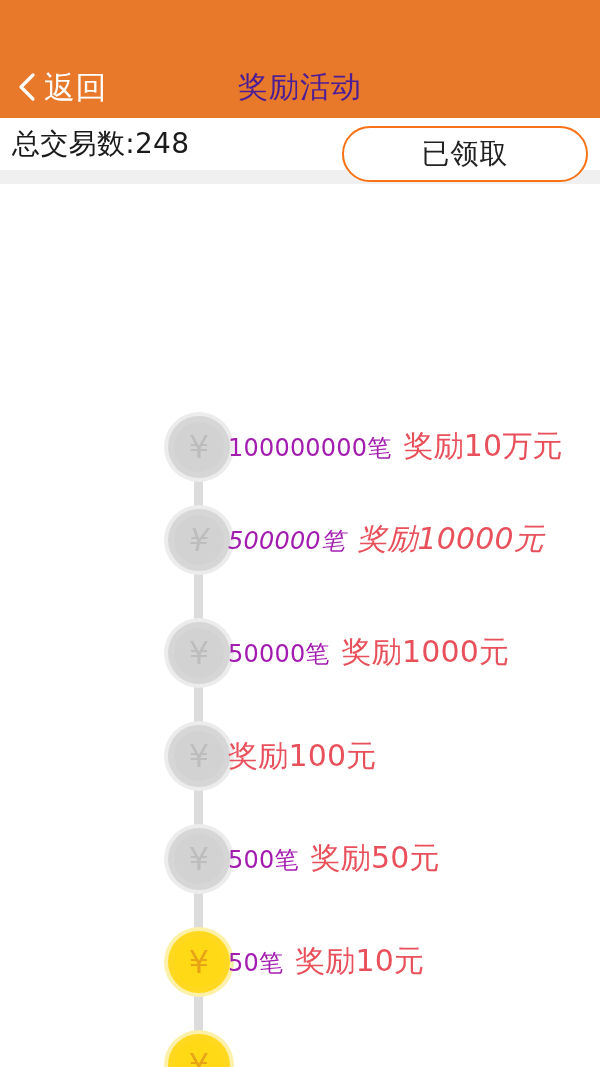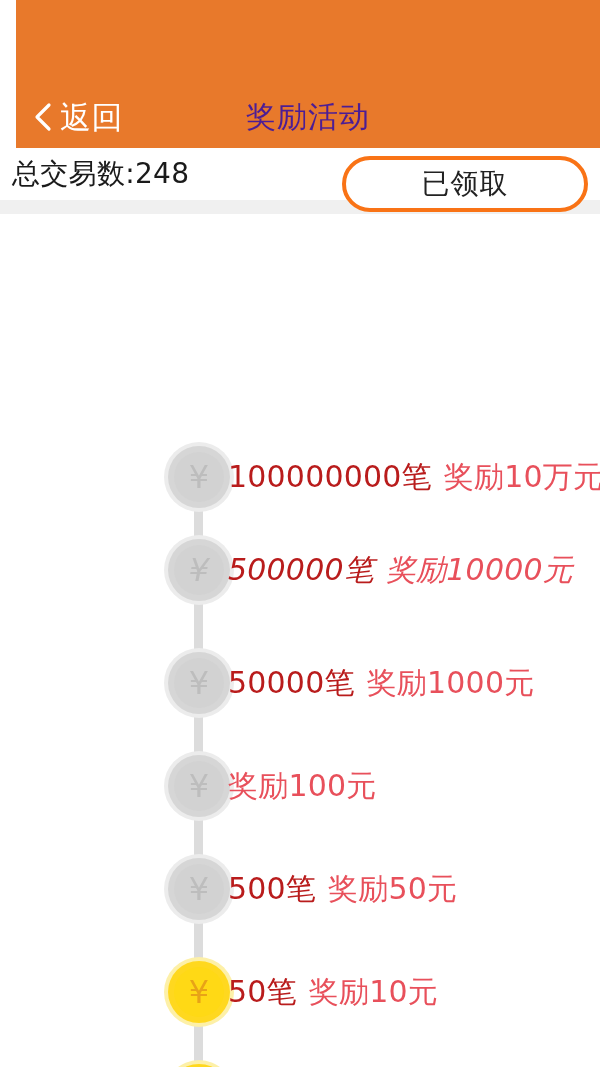--- a/index.html
+++ b/index.html
@@ -15,25 +15,24 @@
   .phone {
     position: relative;
     width: 600px;
     height: 1067px;
     background: #ffffff;
   }
 
   
   .header {
     position: relative;
-    height: 148px;
+    height: 118px;
     background: #e8792b;
     display: flex;
     align-items: flex-end;
-    margin-left: 16px;
   }
 
   .back-button {
     position: absolute;
     left: 14px;
     bottom: 14px;
     display: flex;
     align-items: center;
     gap: 4px;
     cursor: pointer;
@@ -83,21 +82,21 @@
     line-height: 32px;
     letter-spacing: 0.3px;
   }
 
   .claimed-button {
     position: absolute;
     right: 12px;
     top: 8px;
     width: 246px;
     height: 56px;
-    border: 4px solid #f97316;
+    border: 2px solid #f97316;
     border-radius: 28px;
     background: #ffffff;
     color: #222222;
     font-size: 28px;
     font-family: "DejaVu Sans", "Liberation Sans", sans-serif;
     display: flex;
     align-items: center;
     justify-content: center;
     letter-spacing: 1px;
     cursor: pointer;
@@ -177,22 +176,22 @@
     position: absolute;
     left: 228px;
     right: 8px;
     display: flex;
     align-items: baseline;
     gap: 12px;
     white-space: nowrap;
   }
 
   .row-count {
-    color: #b91c1c;
-    font-size: 30px;
+    color: #a21caf;
+    font-size: 24px;
     line-height: 34px;
     letter-spacing: 0.2px;
   }
 
   .row-reward {
     color: #e8505b;
     font-size: 30px;
     line-height: 34px;
     letter-spacing: 0.2px;
   }

